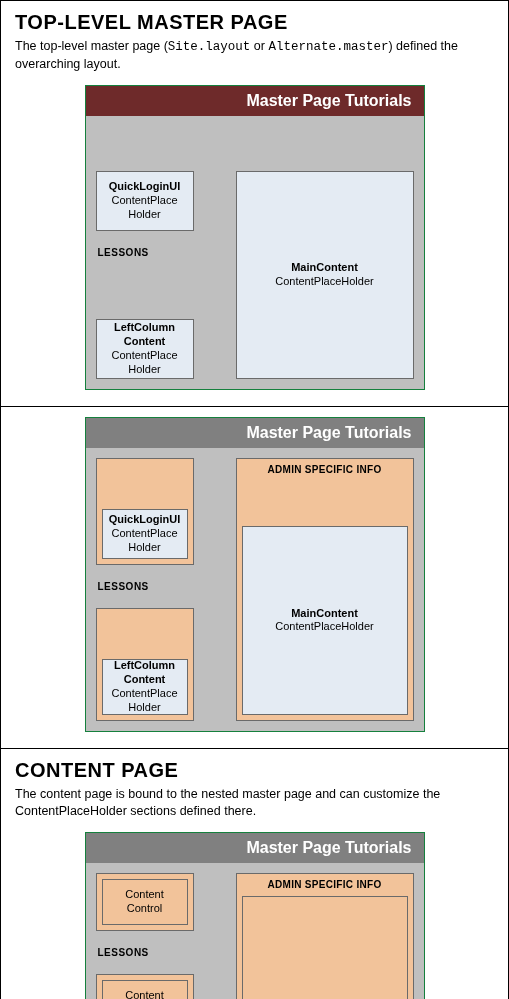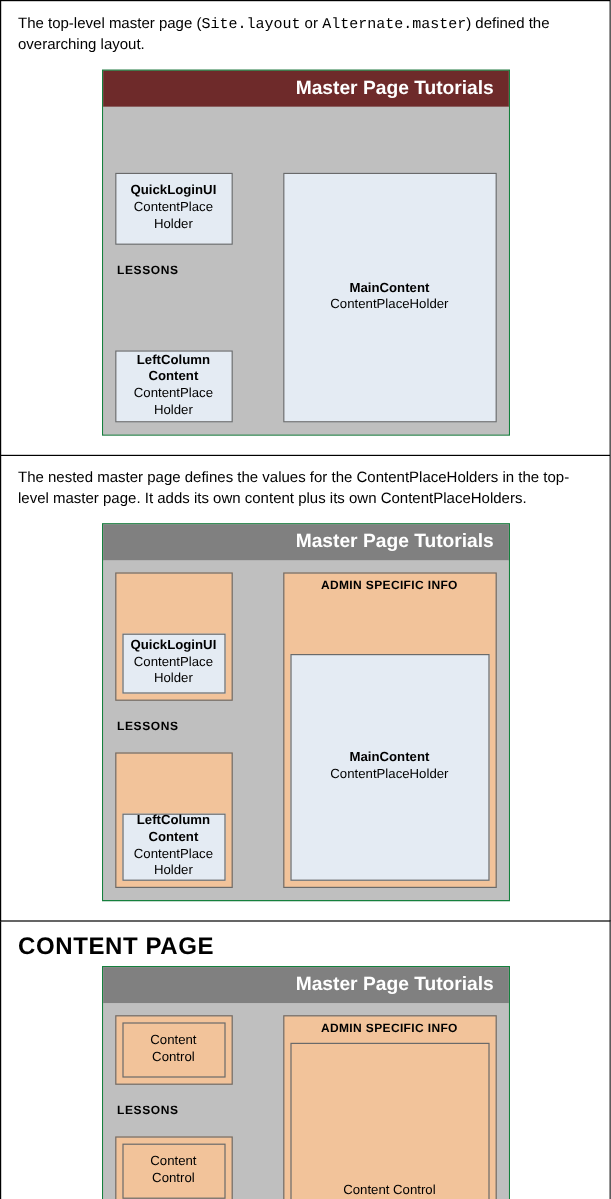--- a/index.html
+++ b/index.html
@@ -23,20 +23,21 @@
   .orange-solid { background: #f2c39a; border: 1px solid #6a6a6a; padding: 8px 4px; text-align: center; font-size: 11px; line-height: 1.25; display: flex; flex-direction: column; justify-content: flex-end; align-items: center; }
   .admin-title { font-size: 10px; font-weight: bold; text-align: center; padding-bottom: 6px; letter-spacing: 0.3px; }
   .right-fill { flex: 1; }
   .h-60 { height: 60px; }
   .h-full { flex: 1; }
 </style>
 </head>
 <body>
 
 <div class="panel">
+  <h1>TOP-LEVEL MASTER PAGE</h1>
   <p class="desc">
     <span>The top-level master page (</span><span class="code">Site.layout</span><span> or </span><span class="code">Alternate.master</span><span>) defined the overarching layout.</span>
   </p>
   <div class="diagram">
     <div class="header-bar header-maroon">Master Page Tutorials</div>
     <div class="body-area">
       <div class="left-col">
         <div class="cph-box h-60">
           <span class="b">QuickLoginUI</span>
           <span>ContentPlace Holder</span>
@@ -51,21 +52,20 @@
         <div class="cph-box right-fill" style="min-height:200px;">
           <span class="b">MainContent</span>
           <span>ContentPlaceHolder</span>
         </div>
       </div>
     </div>
   </div>
 </div>
 
 <div class="panel">
-  <p class="desc">The nested master page defines the values for the ContentPlaceHolders in the top-level master page. It adds its own content plus its own ContentPlaceHolders.</p>
   <div class="diagram">
     <div class="header-bar header-gray">Master Page Tutorials</div>
     <div class="body-area">
       <div class="left-col">
         <div class="orange-wrap">
           <div class="cph-box" style="height:50px;">
             <span class="b">QuickLoginUI</span>
             <span>ContentPlace Holder</span>
           </div>
         </div>
@@ -85,20 +85,21 @@
             <span>ContentPlaceHolder</span>
           </div>
         </div>
       </div>
     </div>
   </div>
 </div>
 
 <div class="panel">
   <h1>CONTENT PAGE</h1>
+  <p class="desc">The content page is bound to the nested master page and can customize the ContentPlaceHolder sections defined there.</p>
   <div class="diagram">
     <div class="header-bar header-gray">Master Page Tutorials</div>
     <div class="body-area">
       <div class="left-col">
         <div class="orange-wrap">
           <div class="orange-solid" style="height:46px;">
             <span>Content Control</span>
           </div>
         </div>
         <div class="label-lessons">LESSONS</div>

